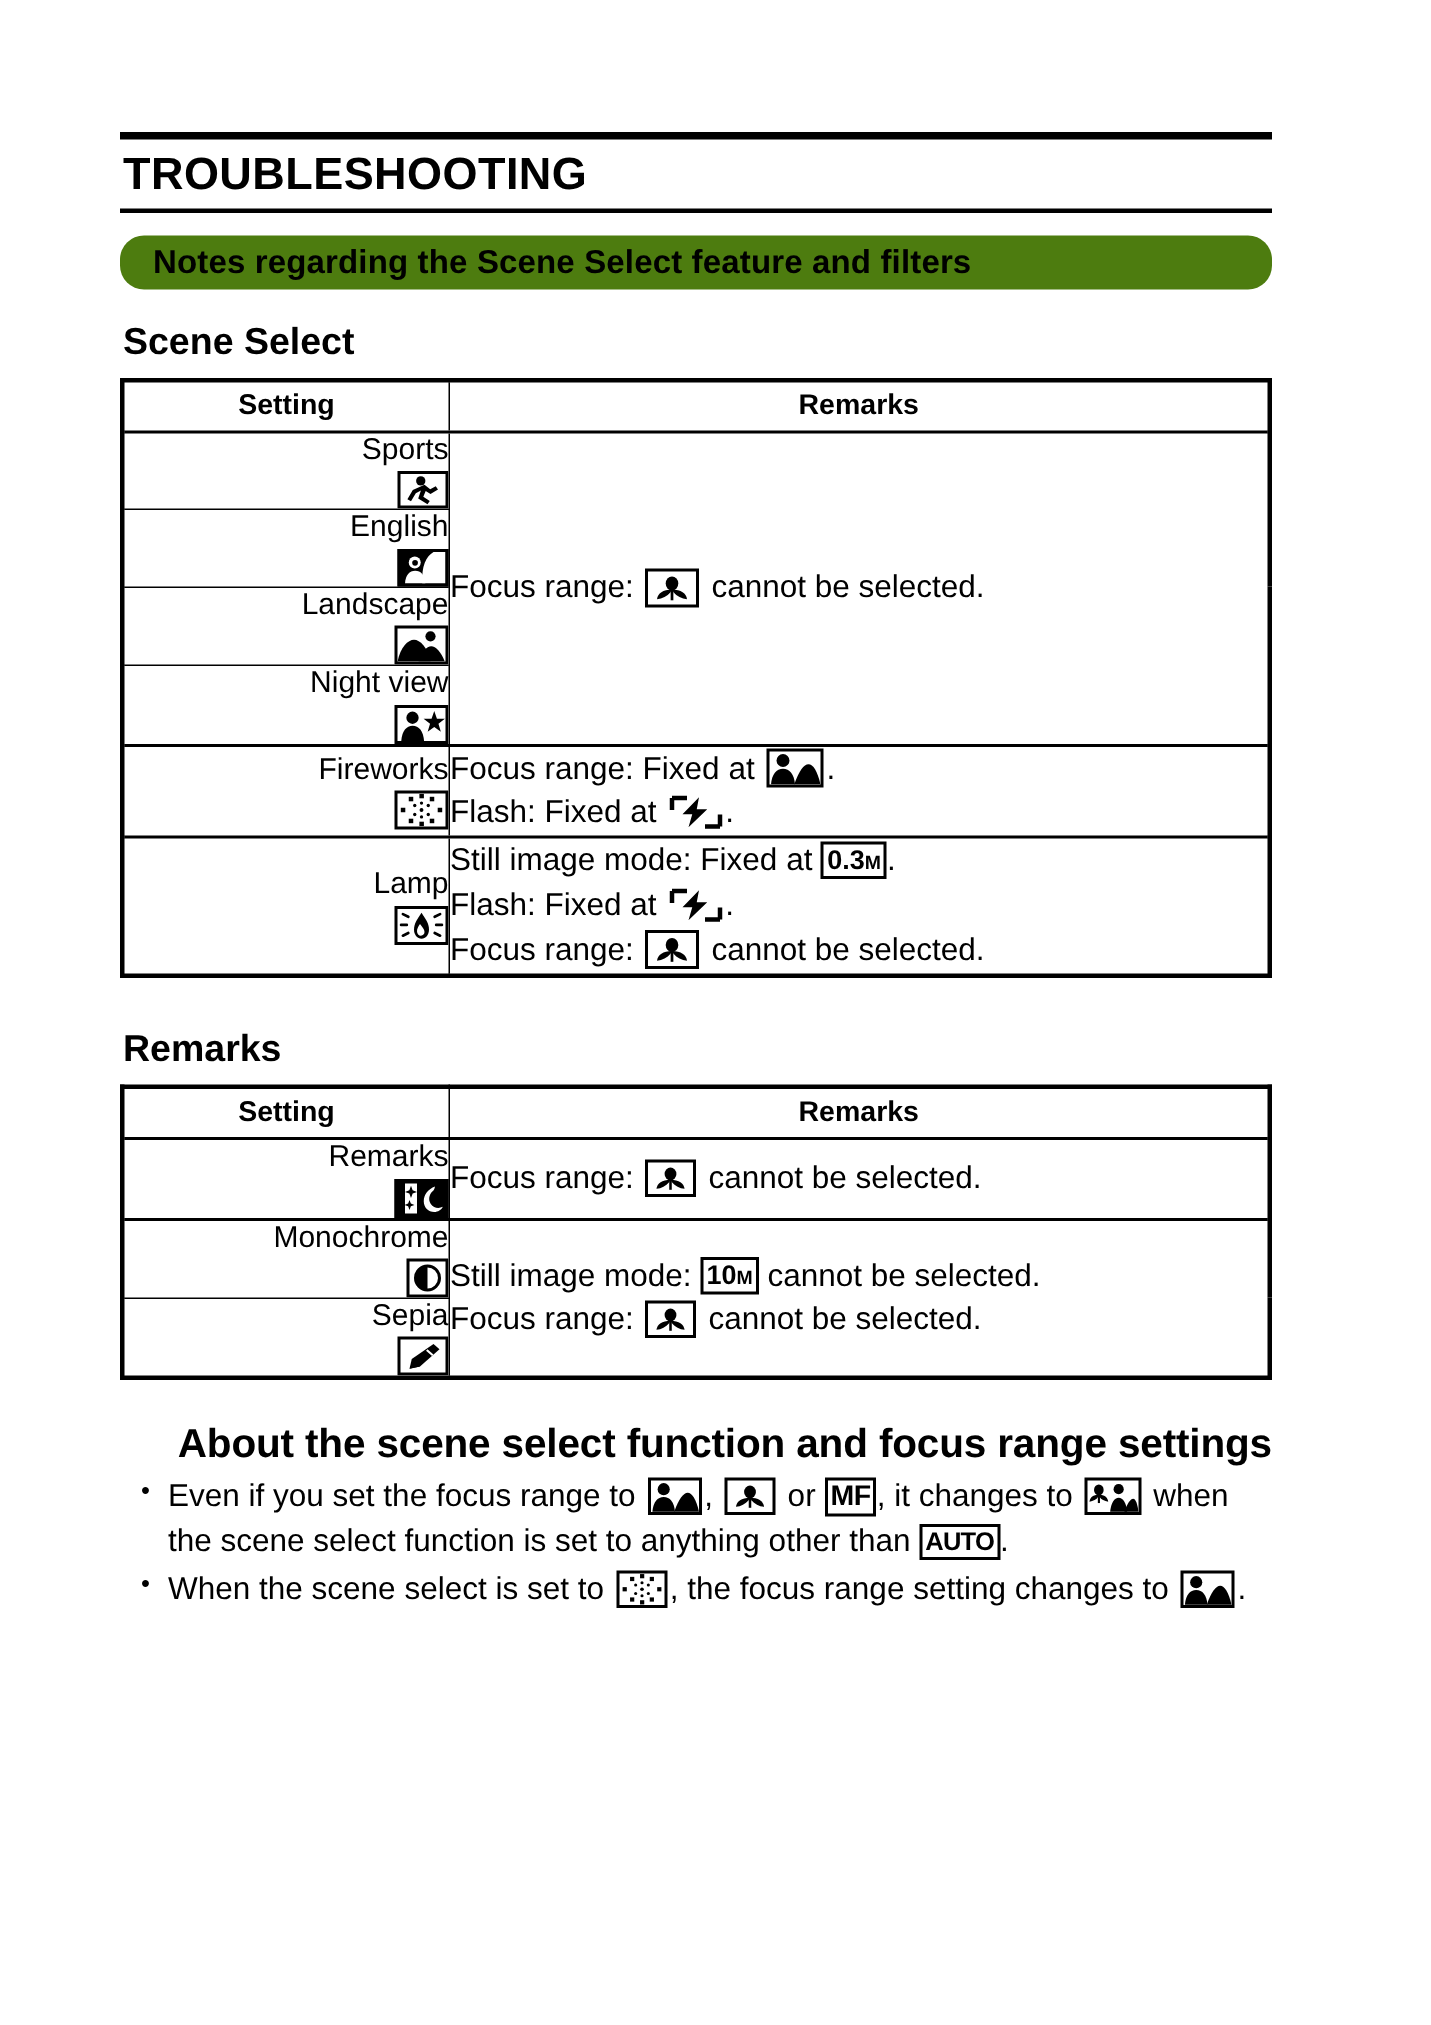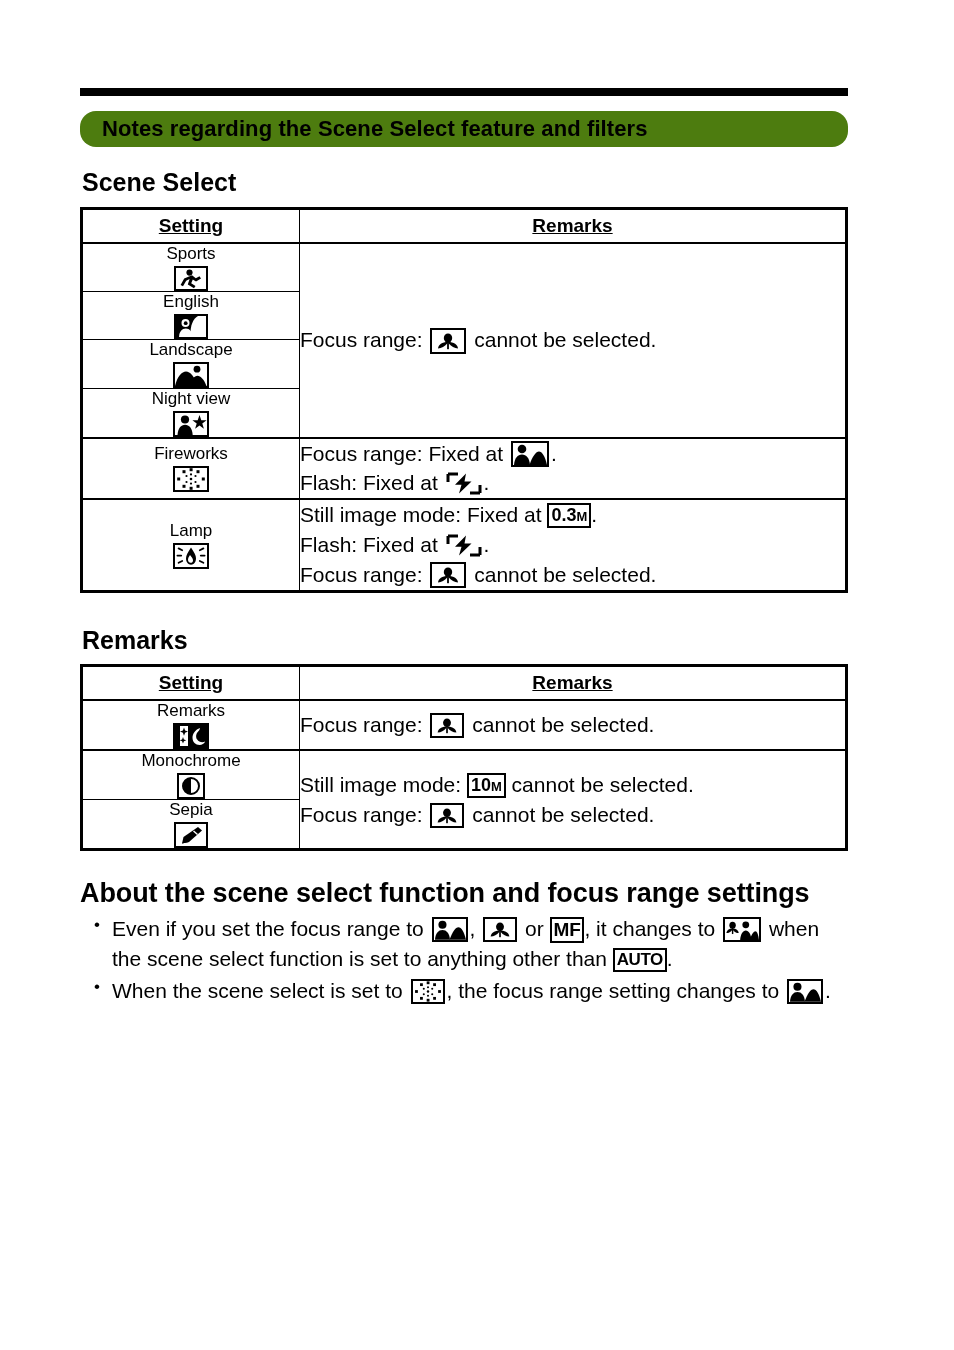--- a/index.html
+++ b/index.html
@@ -69,20 +69,21 @@
     line-height: 1.1;
   }
   h2.sec.filter-head { margin-top: 34px; }
 
   h2.bigsec {
     font-size: 27px;
     font-weight: bold;
     margin: 26px 0 4px 0;
     line-height: 1.22;
     letter-spacing: -0.1px;
+    text-align: right;
   }
 
   
   table.doc {
     border-collapse: collapse;
     width: 768px;
     table-layout: fixed;
   }
   table.doc td, table.doc th {
     border: 1px solid #000;
@@ -91,25 +92,24 @@
   }
   table.doc {
     border: 3px solid #000;
   }
   table.doc th {
     font-size: 19px;
     font-weight: bold;
     text-align: center;
     height: 32px;
     border-bottom: 2px solid #000;
-    text-decoration: underline;
   }
   td.setting-cell {
-    text-align: center;
-    font-size: 17px;
+    text-align: right;
+    font-size: 20px;
     padding: 6px 0 7px 0;
     line-height: 1.12;
   }
   td.remark-cell {
     font-size: 21px;
     padding: 9px 0 9px 14px;
     line-height: 1.42;
   }
   .col-setting { width: 218px; }
   .thick-top { border-top: 2px solid #000 !important; }
@@ -186,20 +186,21 @@
   }
 </style>
 </head>
 <body>
 
 <div class="page">
 
   <div class="content">
 
     <div class="chapter-rule-top"></div>
+    <div class="chapter-title">TROUBLESHOOTING</div>
     <div class="chapter-rule-bottom"></div>
 
     <div class="banner">Notes regarding the Scene Select feature and filters</div>
 
     <h2 class="sec">Scene Select</h2>
 
     <table class="doc">
       <colgroup>
           <col class="col-setting">
           <col>

